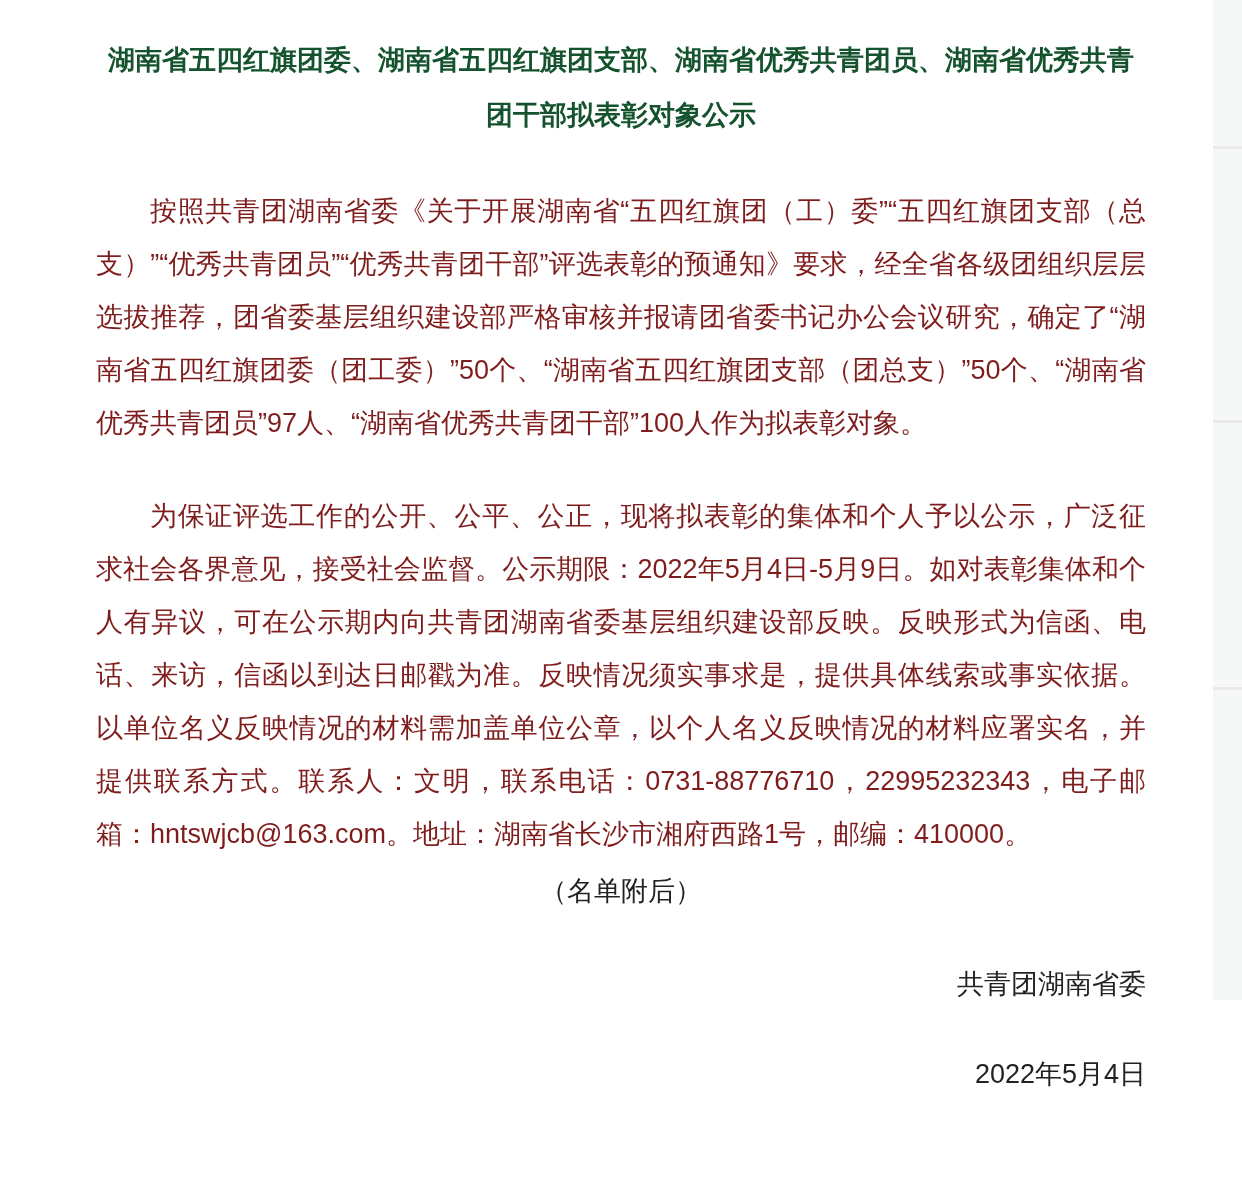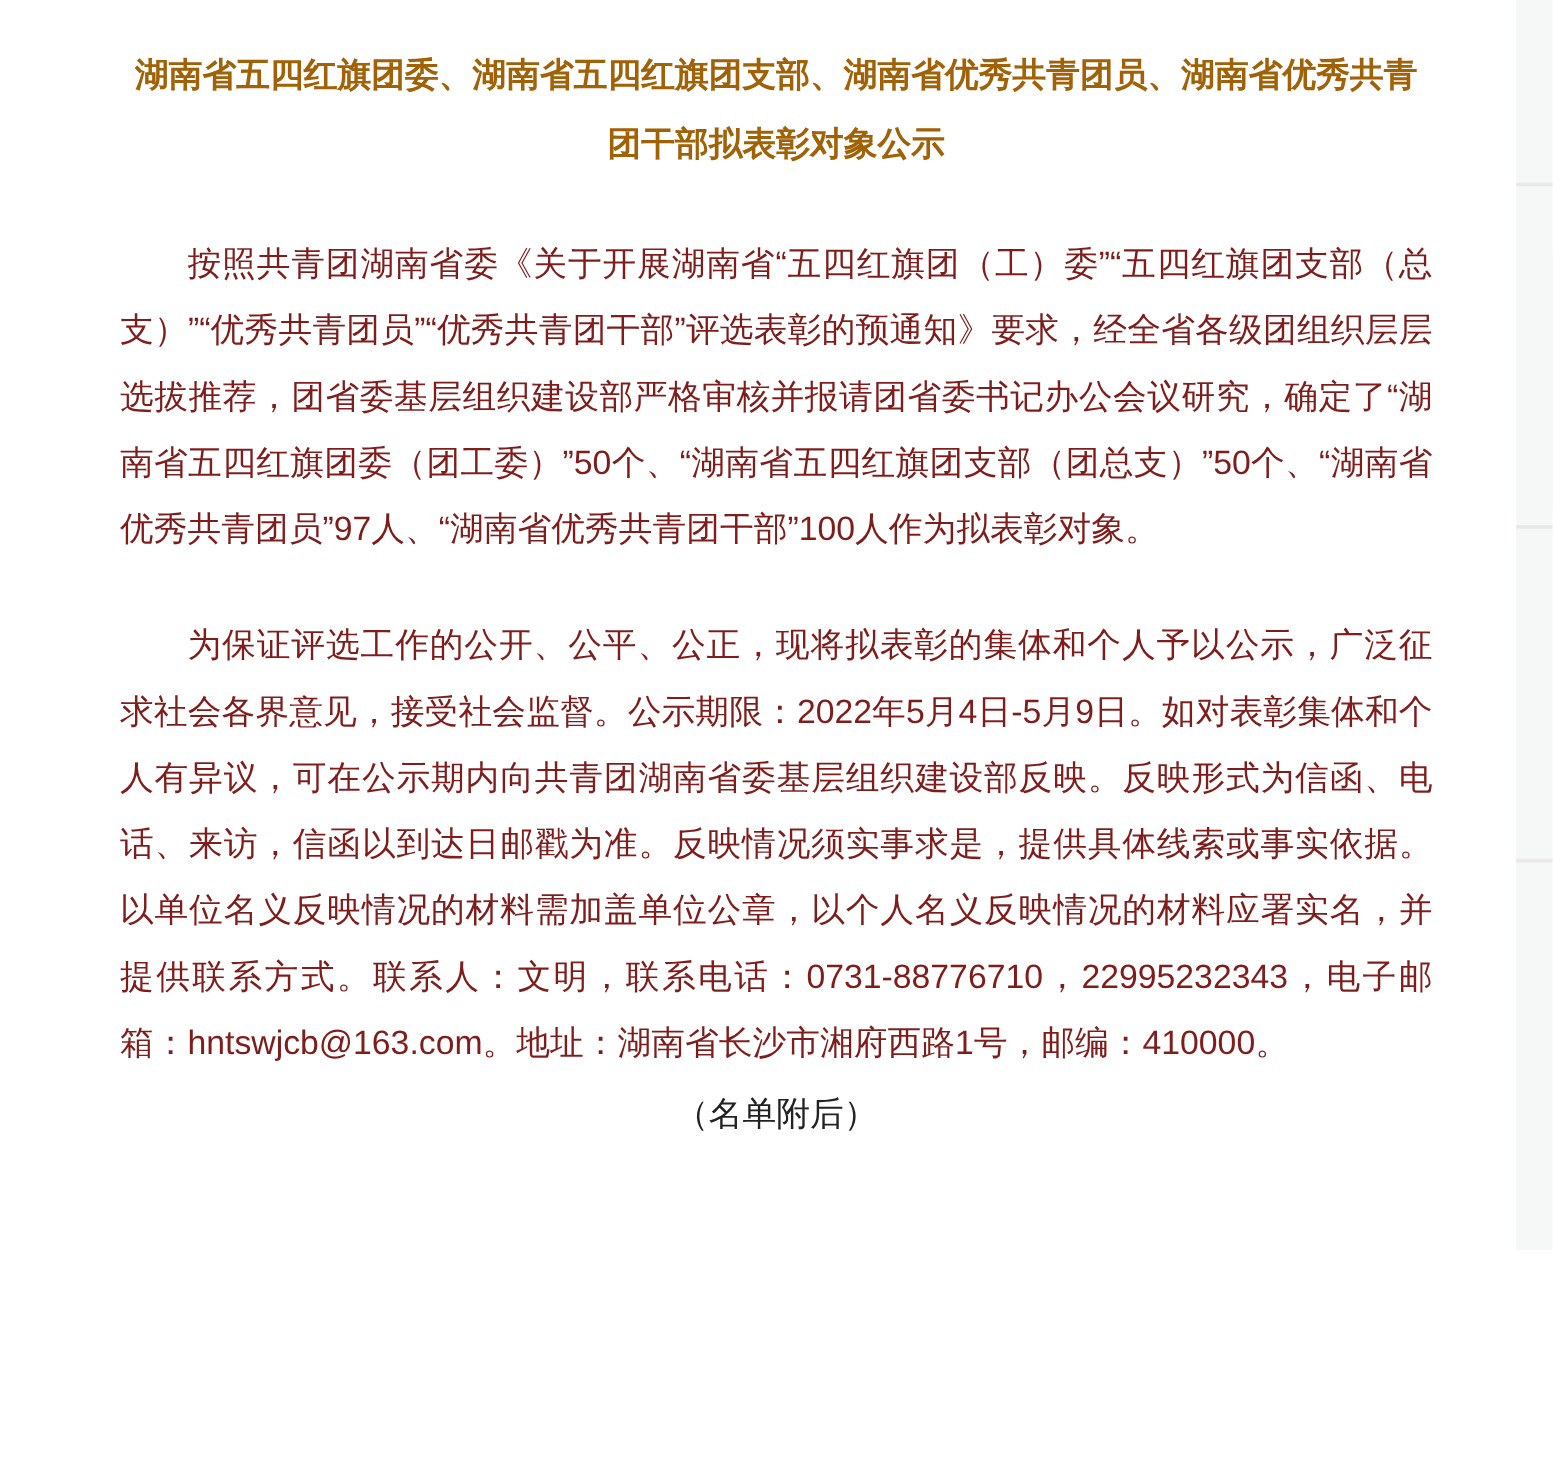--- a/index.html
+++ b/index.html
@@ -21,21 +21,21 @@
     width: 1050px;
     padding: 33px 67px 0 96px;
     color: #222222;
   }
   .title {
     margin: 0;
     font-size: 27px;
     font-weight: bold;
     line-height: 55px;
     text-align: center;
-    color: #a16207;
+    color: #14532d;
   }
   p.body {
     margin: 42px 0 0 0;
     font-size: 27px;
     line-height: 53px;
     text-align: justify;
     color: #7f1d1d;
   }
   p.body.second { margin-top: 40px; }
   .indent { text-indent: 2em; }
@@ -79,20 +79,22 @@
 
 <div class="article">
   <h1 class="title">湖南省五四红旗团委、湖南省五四红旗团支部、湖南省优秀共青团员、湖南省优秀共青团干部拟表彰对象公示</h1>
 
   <p class="body indent">按照共青团湖南省委《关于开展湖南省“五四红旗团（工）委”“五四红旗团支部（总支）”“优秀共青团员”“优秀共青团干部”评选表彰的预通知》要求，经全省各级团组织层层选拔推荐，团省委基层组织建设部严格审核并报请团省委书记办公会议研究，确定了“湖南省五四红旗团委（团工委）”50个、“湖南省五四红旗团支部（团总支）”50个、“湖南省优秀共青团员”97人、“湖南省优秀共青团干部”100人作为拟表彰对象。</p>
 
   <p class="body second indent">为保证评选工作的公开、公平、公正，现将拟表彰的集体和个人予以公示，广泛征求社会各界意见，接受社会监督。公示期限：2022年5月4日-5月9日。如对表彰集体和个人有异议，可在公示期内向共青团湖南省委基层组织建设部反映。反映形式为信函、电话、来访，信函以到达日邮戳为准。反映情况须实事求是，提供具体线索或事实依据。以单位名义反映情况的材料需加盖单位公章，以个人名义反映情况的材料应署实名，并提供联系方式。联系人：文明，联系电话：0731-88776710，22995232343，电子邮箱：hntswjcb@163.com。地址：湖南省长沙市湘府西路1号，邮编：410000。</p>
 
   <p class="note">（名单附后）</p>
 
+  <p class="sig">共青团湖南省委</p>
 
+  <p class="sig date">2022年5月4日</p>
 </div>
 
 <div class="side-strip">
   <div class="strip-divider d1"></div>
   <div class="strip-divider d2"></div>
   <div class="strip-divider d3"></div>
 </div>
 
 </body></html>

